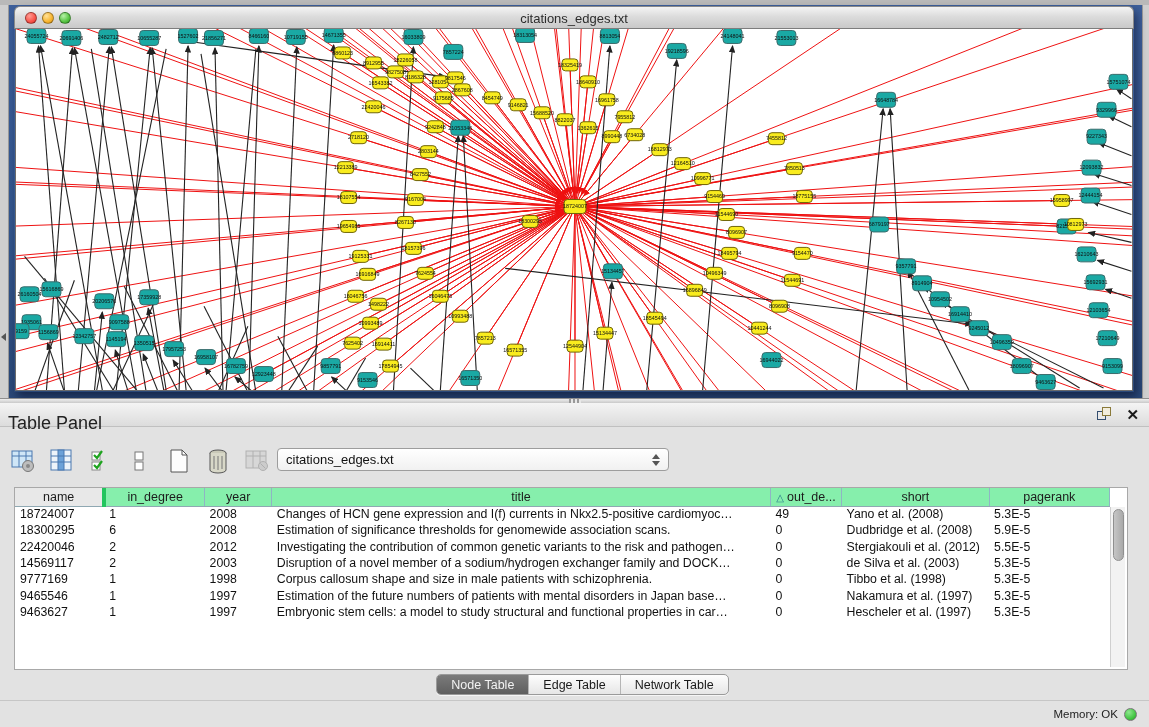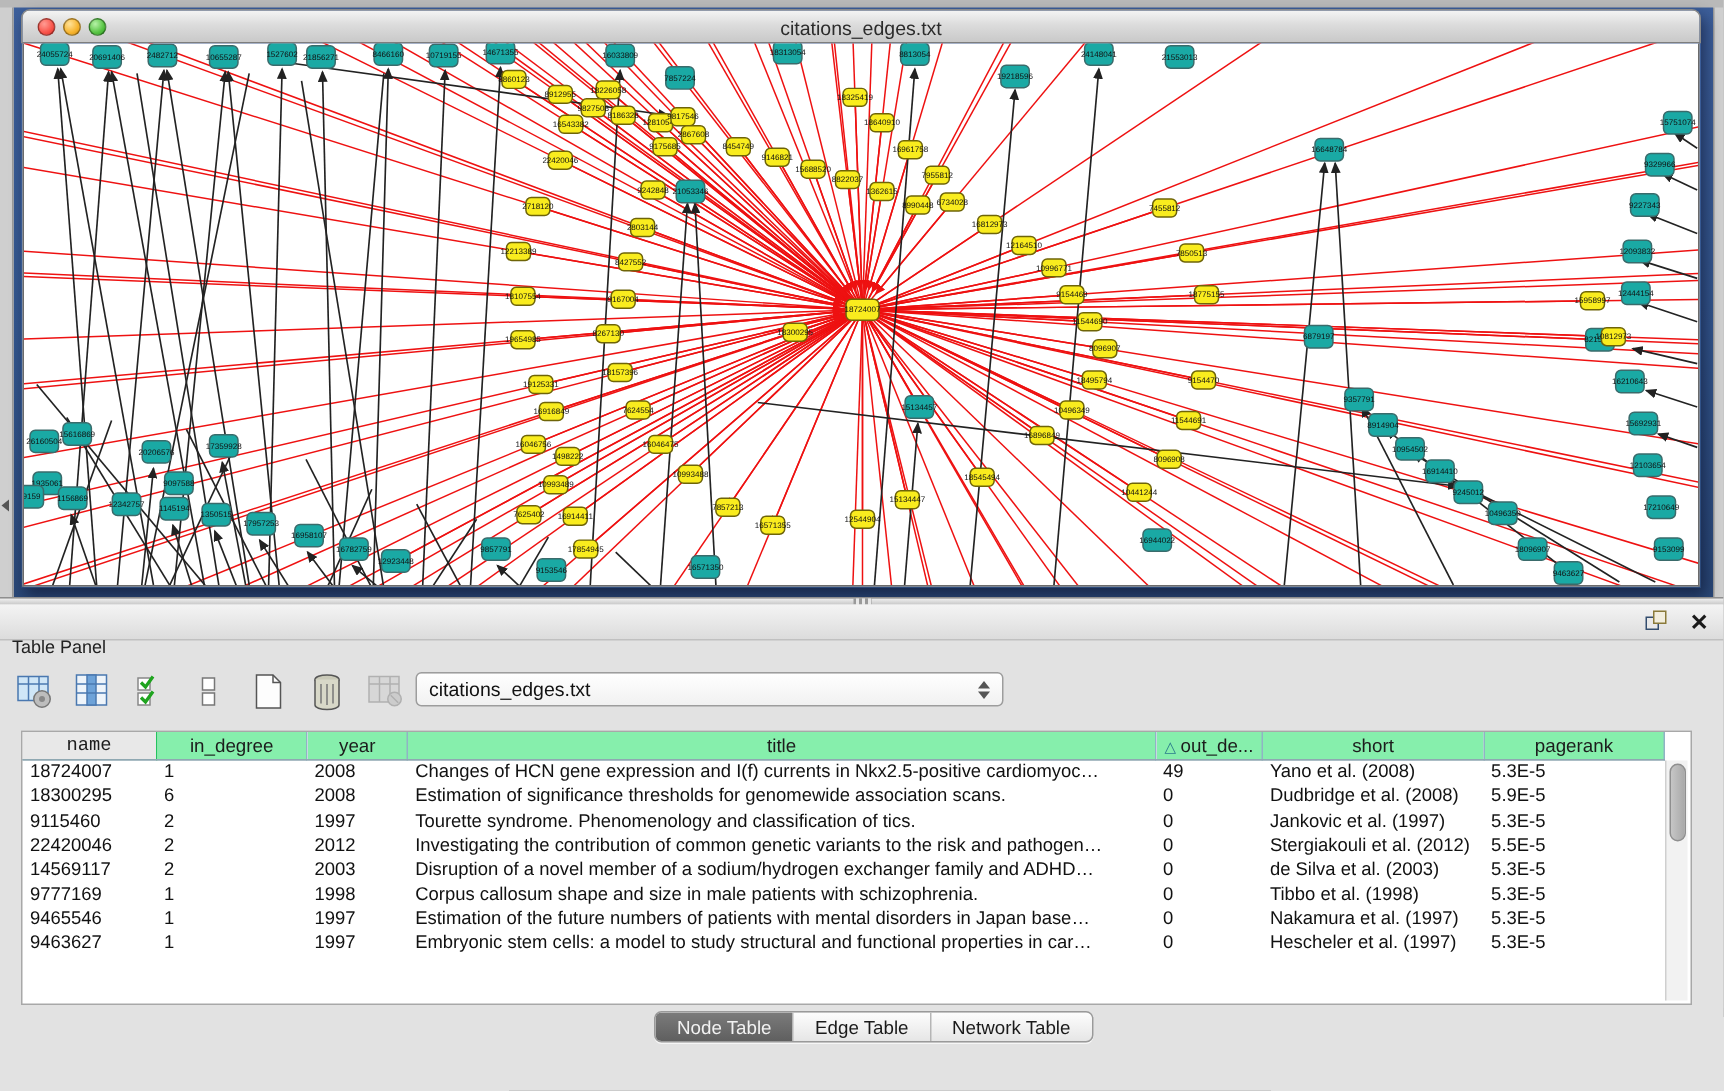--- a/index.html
+++ b/index.html
@@ -35,21 +35,21 @@
   
   #divider { position:absolute; left:0; top:398px; width:1149px; height:5px;
     background:linear-gradient(180deg,#efefef,#c9c9c9); border-top:1px solid #8f8f8f; }
   #divider-grip { position:absolute; left:569px; top:0px; width:12px; height:5px;
     background:repeating-linear-gradient(90deg,#9a9a9a 0 2px,#e8e8e8 2px 4px); }
 
   
   #table-panel { position:absolute; left:0; top:403px; width:1149px; height:324px; background:#e2e2e2; }
   #tp-header { position:relative; height:24px; background:linear-gradient(180deg,#f4f4f4,#dcdcdc);
     border-bottom:1px solid #c0c0c0; }
-  #tp-title { position:absolute; left:8px; top:21px; font-size:12px; color:#222; }
+  #tp-title { position:absolute; left:8px; top:10px; font-size:18px; color:#222; }
   #tp-float { position:absolute; right:36px; top:4px; width:16px; height:16px; }
   #tp-float .sq1 { position:absolute; left:0; top:4px; width:9px; height:9px; border:1.5px solid #334d6e; background:#e9e9e9; }
   #tp-float .sq2 { position:absolute; left:5px; top:0px; width:9px; height:9px; border:1.5px solid #8a7a3a; background:#f2eede; }
   #tp-close { position:absolute; right:10px; top:3px; font-size:15px; font-weight:bold; color:#1a1a1a; cursor:default; }
 
   #toolbar { position:absolute; left:8px; top:40px; height:36px; display:flex; align-items:center; gap:9px; }
   .tb-icon { width:30px; height:30px; display:flex; align-items:center; justify-content:center; border-radius:4px; }
   .tb-icon svg { display:block; }
   #fx-icon { font-size:15px; color:#111; font-style:italic; font-family:"Liberation Serif", serif; width:34px; text-align:center; }
   #table-select { position:absolute; left:277px; top:45px; width:392px; height:23px;
@@ -59,21 +59,21 @@
   #table-select .stepper i { display:block; width:0; height:0; border-left:4px solid transparent; border-right:4px solid transparent; }
   #table-select .stepper .up { border-bottom:5px solid #555; }
   #table-select .stepper .dn { border-top:5px solid #555; }
 
   #grid-wrap { position:absolute; left:14px; top:84px; width:1114px; height:183px;
     background:#ffffff; border:1px solid #a8a8a8; }
   table#grid { border-collapse:collapse; table-layout:fixed; width:1095px; font-size:12.3px; color:#111; }
   #grid th { height:18px; font-weight:normal; font-size:12.5px; color:#1c1c1c;
     background:#86efac; border-right:1px solid #8fb4c4; border-bottom:1px solid #8fa8b2;
     overflow:hidden; white-space:nowrap; }
-  #grid th.first { background:#e8e8e8; border-right:1px solid #22c55e;font-family:Liberation Mono, monospace; }
+  #grid th.first { background:#e8e8e8; border-right:4px solid #22c55e; }
   #grid td { height:16.3px; padding:0 5px; overflow:hidden; white-space:nowrap; text-overflow:ellipsis; }
   #grid .sort-tri { color:#2a7b8c; font-size:10px; margin-right:3px; }
   #vscroll { position:absolute; right:2px; top:19px; bottom:2px; width:15px;
     background:#f2f2f2; border-left:1px solid #cfcfcf; }
   #vscroll .thumb { position:absolute; left:1.5px; top:2px; width:11px; height:52px;
     background:linear-gradient(90deg,#c6c6c6,#a9a9a9); border:1px solid #8f8f8f; border-radius:6px; }
 
   #tabbar { position:absolute; left:0; right:0; top:271px; height:24px; display:flex; justify-content:center;padding-left:16px; }
   #seg { display:flex; border:1px solid #9a9a9a; border-radius:5px; overflow:hidden; height:21px;
     background:linear-gradient(180deg,#fdfdfd,#e6e6e6); box-shadow:0 1px 0 rgba(255,255,255,.7); }
@@ -710,42 +710,33 @@
             <tr>
               <td>18300295</td>
               <td>6</td>
               <td>2008</td>
               <td>Estimation of significance thresholds for genomewide association scans.</td>
               <td>0</td>
               <td>Dudbridge et al. (2008)</td>
               <td>5.9E-5</td>
             </tr>
             <tr>
-              <td>9115460</td>
-              <td>2</td>
-              <td>1997</td>
-              <td>Tourette syndrome. Phenomenology and classification of tics.</td>
-              <td>0</td>
-              <td>Jankovic et al. (1997)</td>
-              <td>5.3E-5</td>
-            </tr>
-            <tr>
               <td>22420046</td>
               <td>2</td>
               <td>2012</td>
               <td>Investigating the contribution of common genetic variants to the risk and pathogen…</td>
               <td>0</td>
               <td>Stergiakouli et al. (2012)</td>
               <td>5.5E-5</td>
             </tr>
             <tr>
               <td>14569117</td>
               <td>2</td>
               <td>2003</td>
-              <td>Disruption of a novel member of a sodium/hydrogen exchanger family and ADHD…</td>
+              <td>Disruption of a novel member of a sodium/hydrogen exchanger family and DOCK…</td>
               <td>0</td>
               <td>de Silva et al. (2003)</td>
               <td>5.3E-5</td>
             </tr>
             <tr>
               <td>9777169</td>
               <td>1</td>
               <td>1998</td>
               <td>Corpus callosum shape and size in male patients with schizophrenia.</td>
               <td>0</td>
@@ -778,14 +769,18 @@
     </div>
 
     <div id="tabbar">
       <div id="seg">
           <div class="seg-btn selected">Node Table</div>
           <div class="seg-btn">Edge Table</div>
           <div class="seg-btn">Network Table</div>
         </div>
     </div>
 
+    <div id="statusbar">
+      <span>Memory: OK</span>
+      <span id="mem-dot"></span>
+    </div>
   </div>
 </div>
 
 </body></html>

